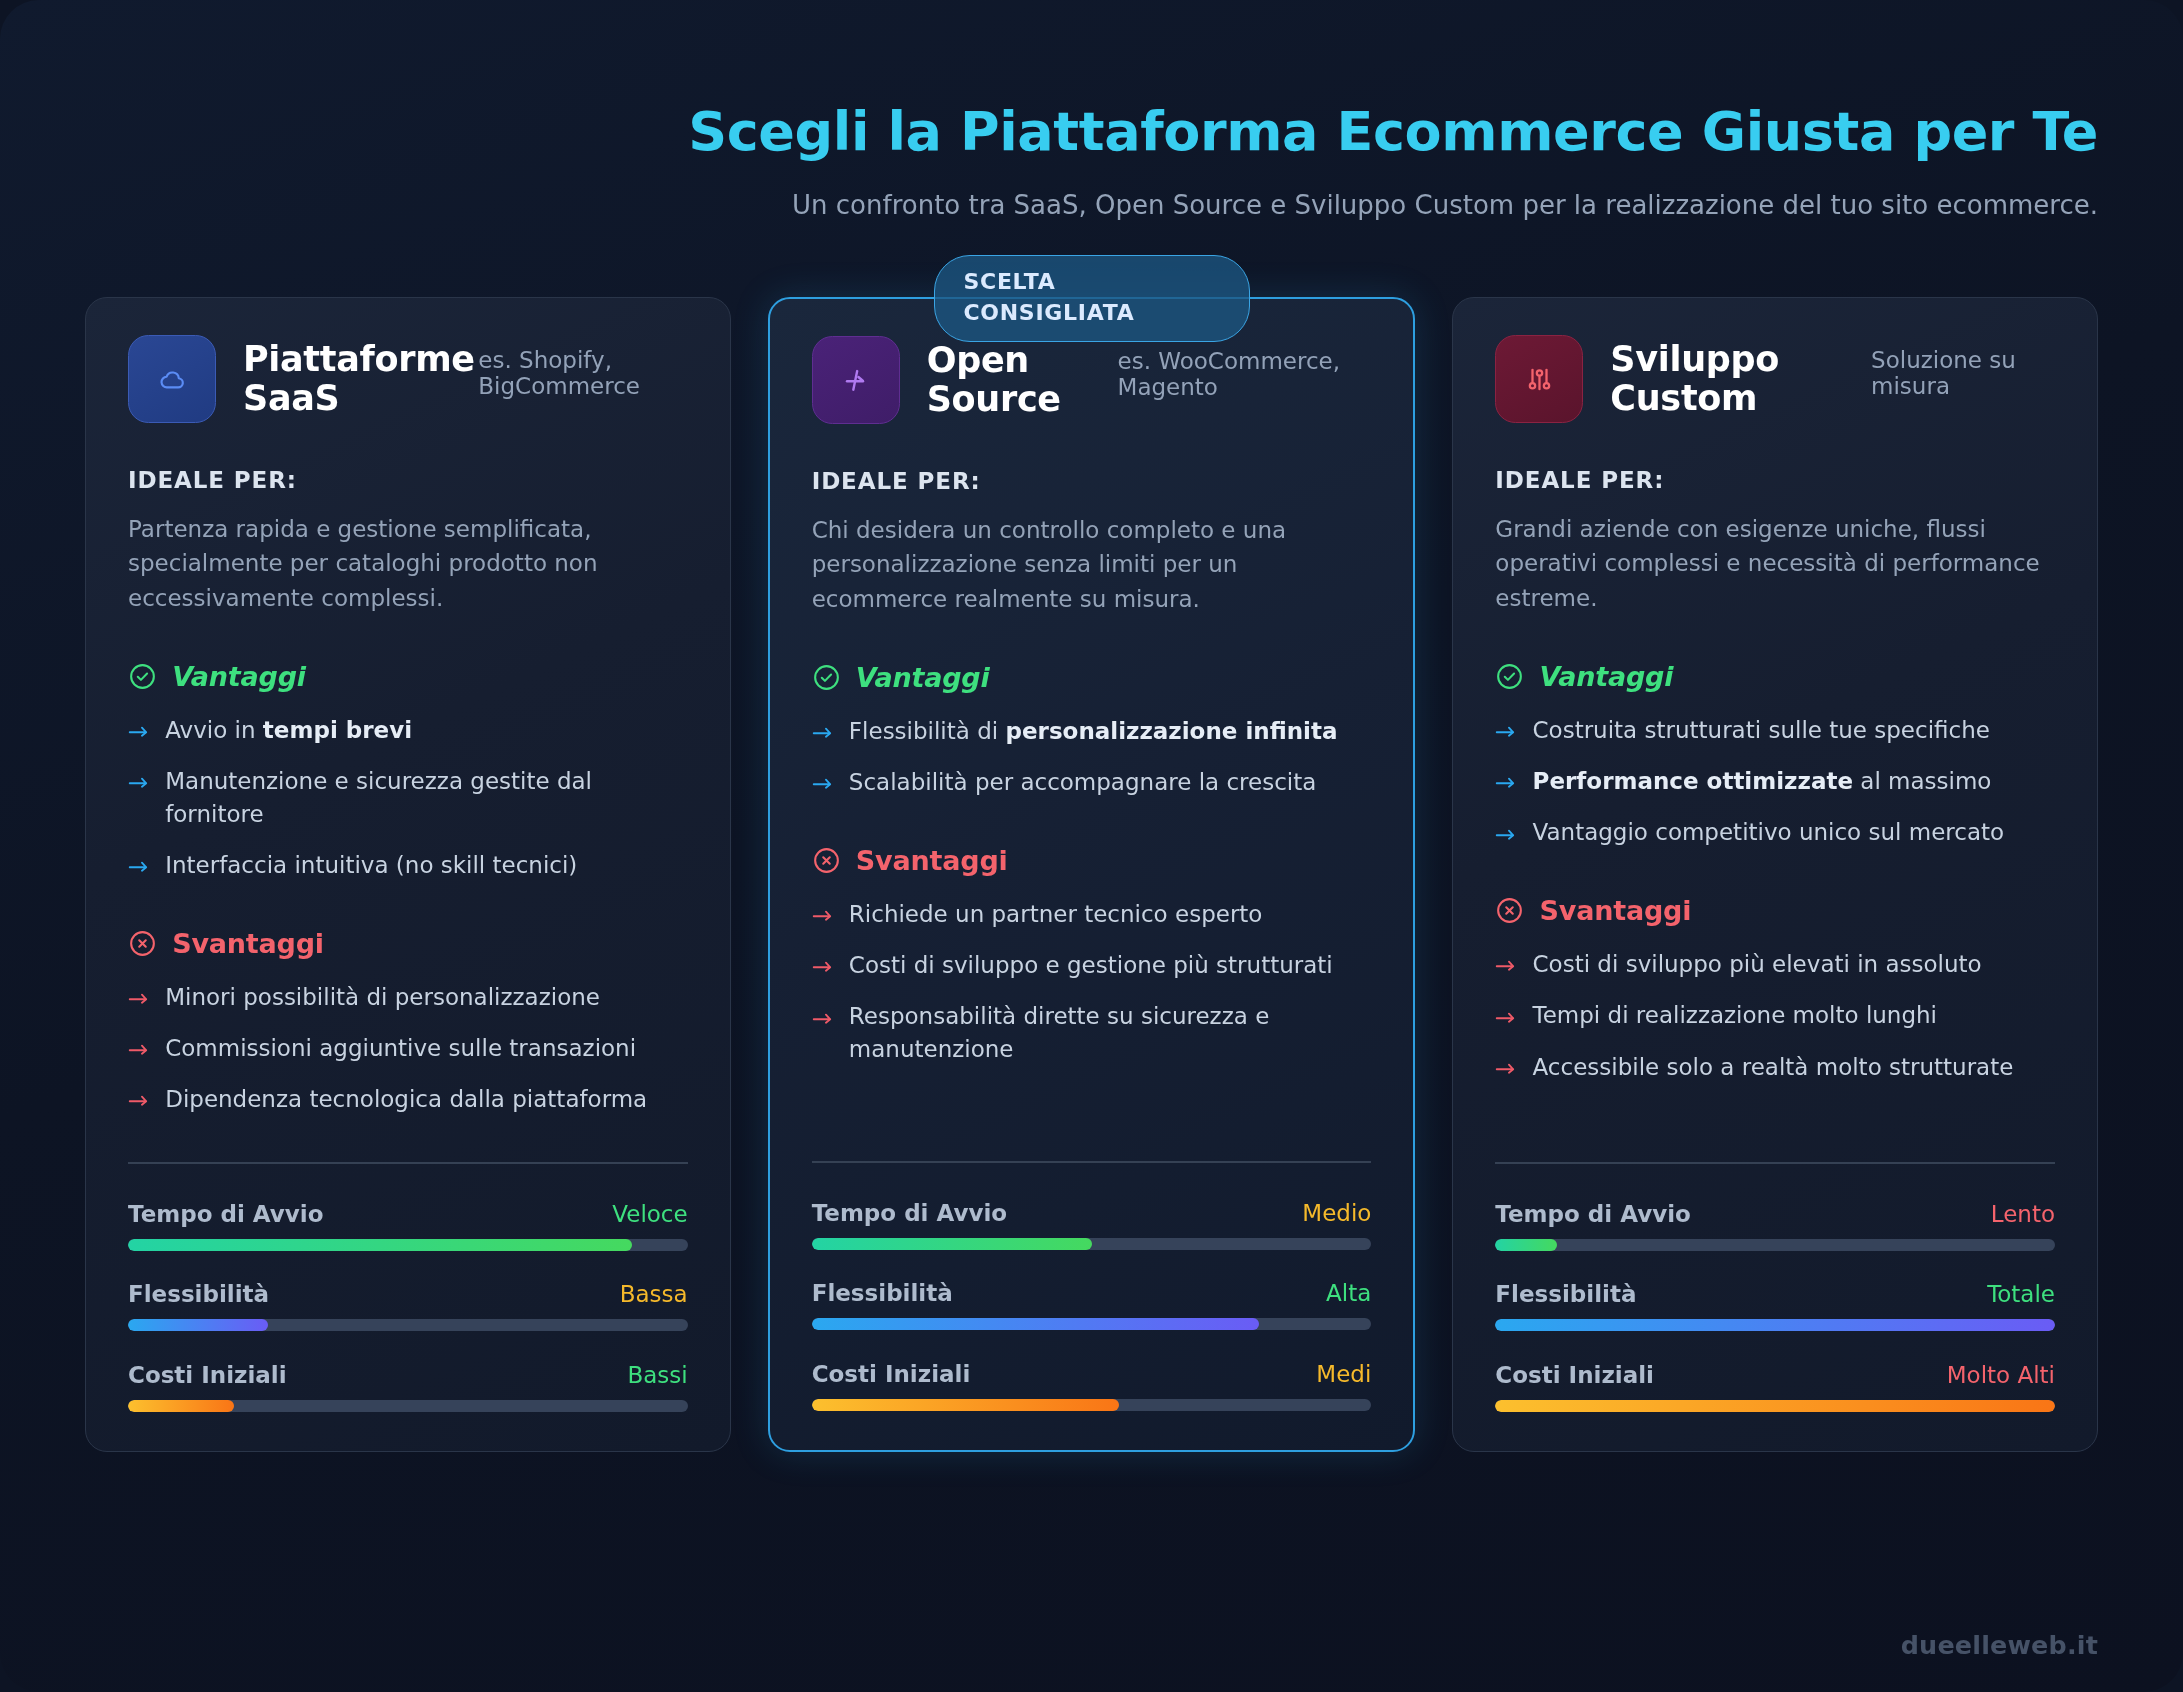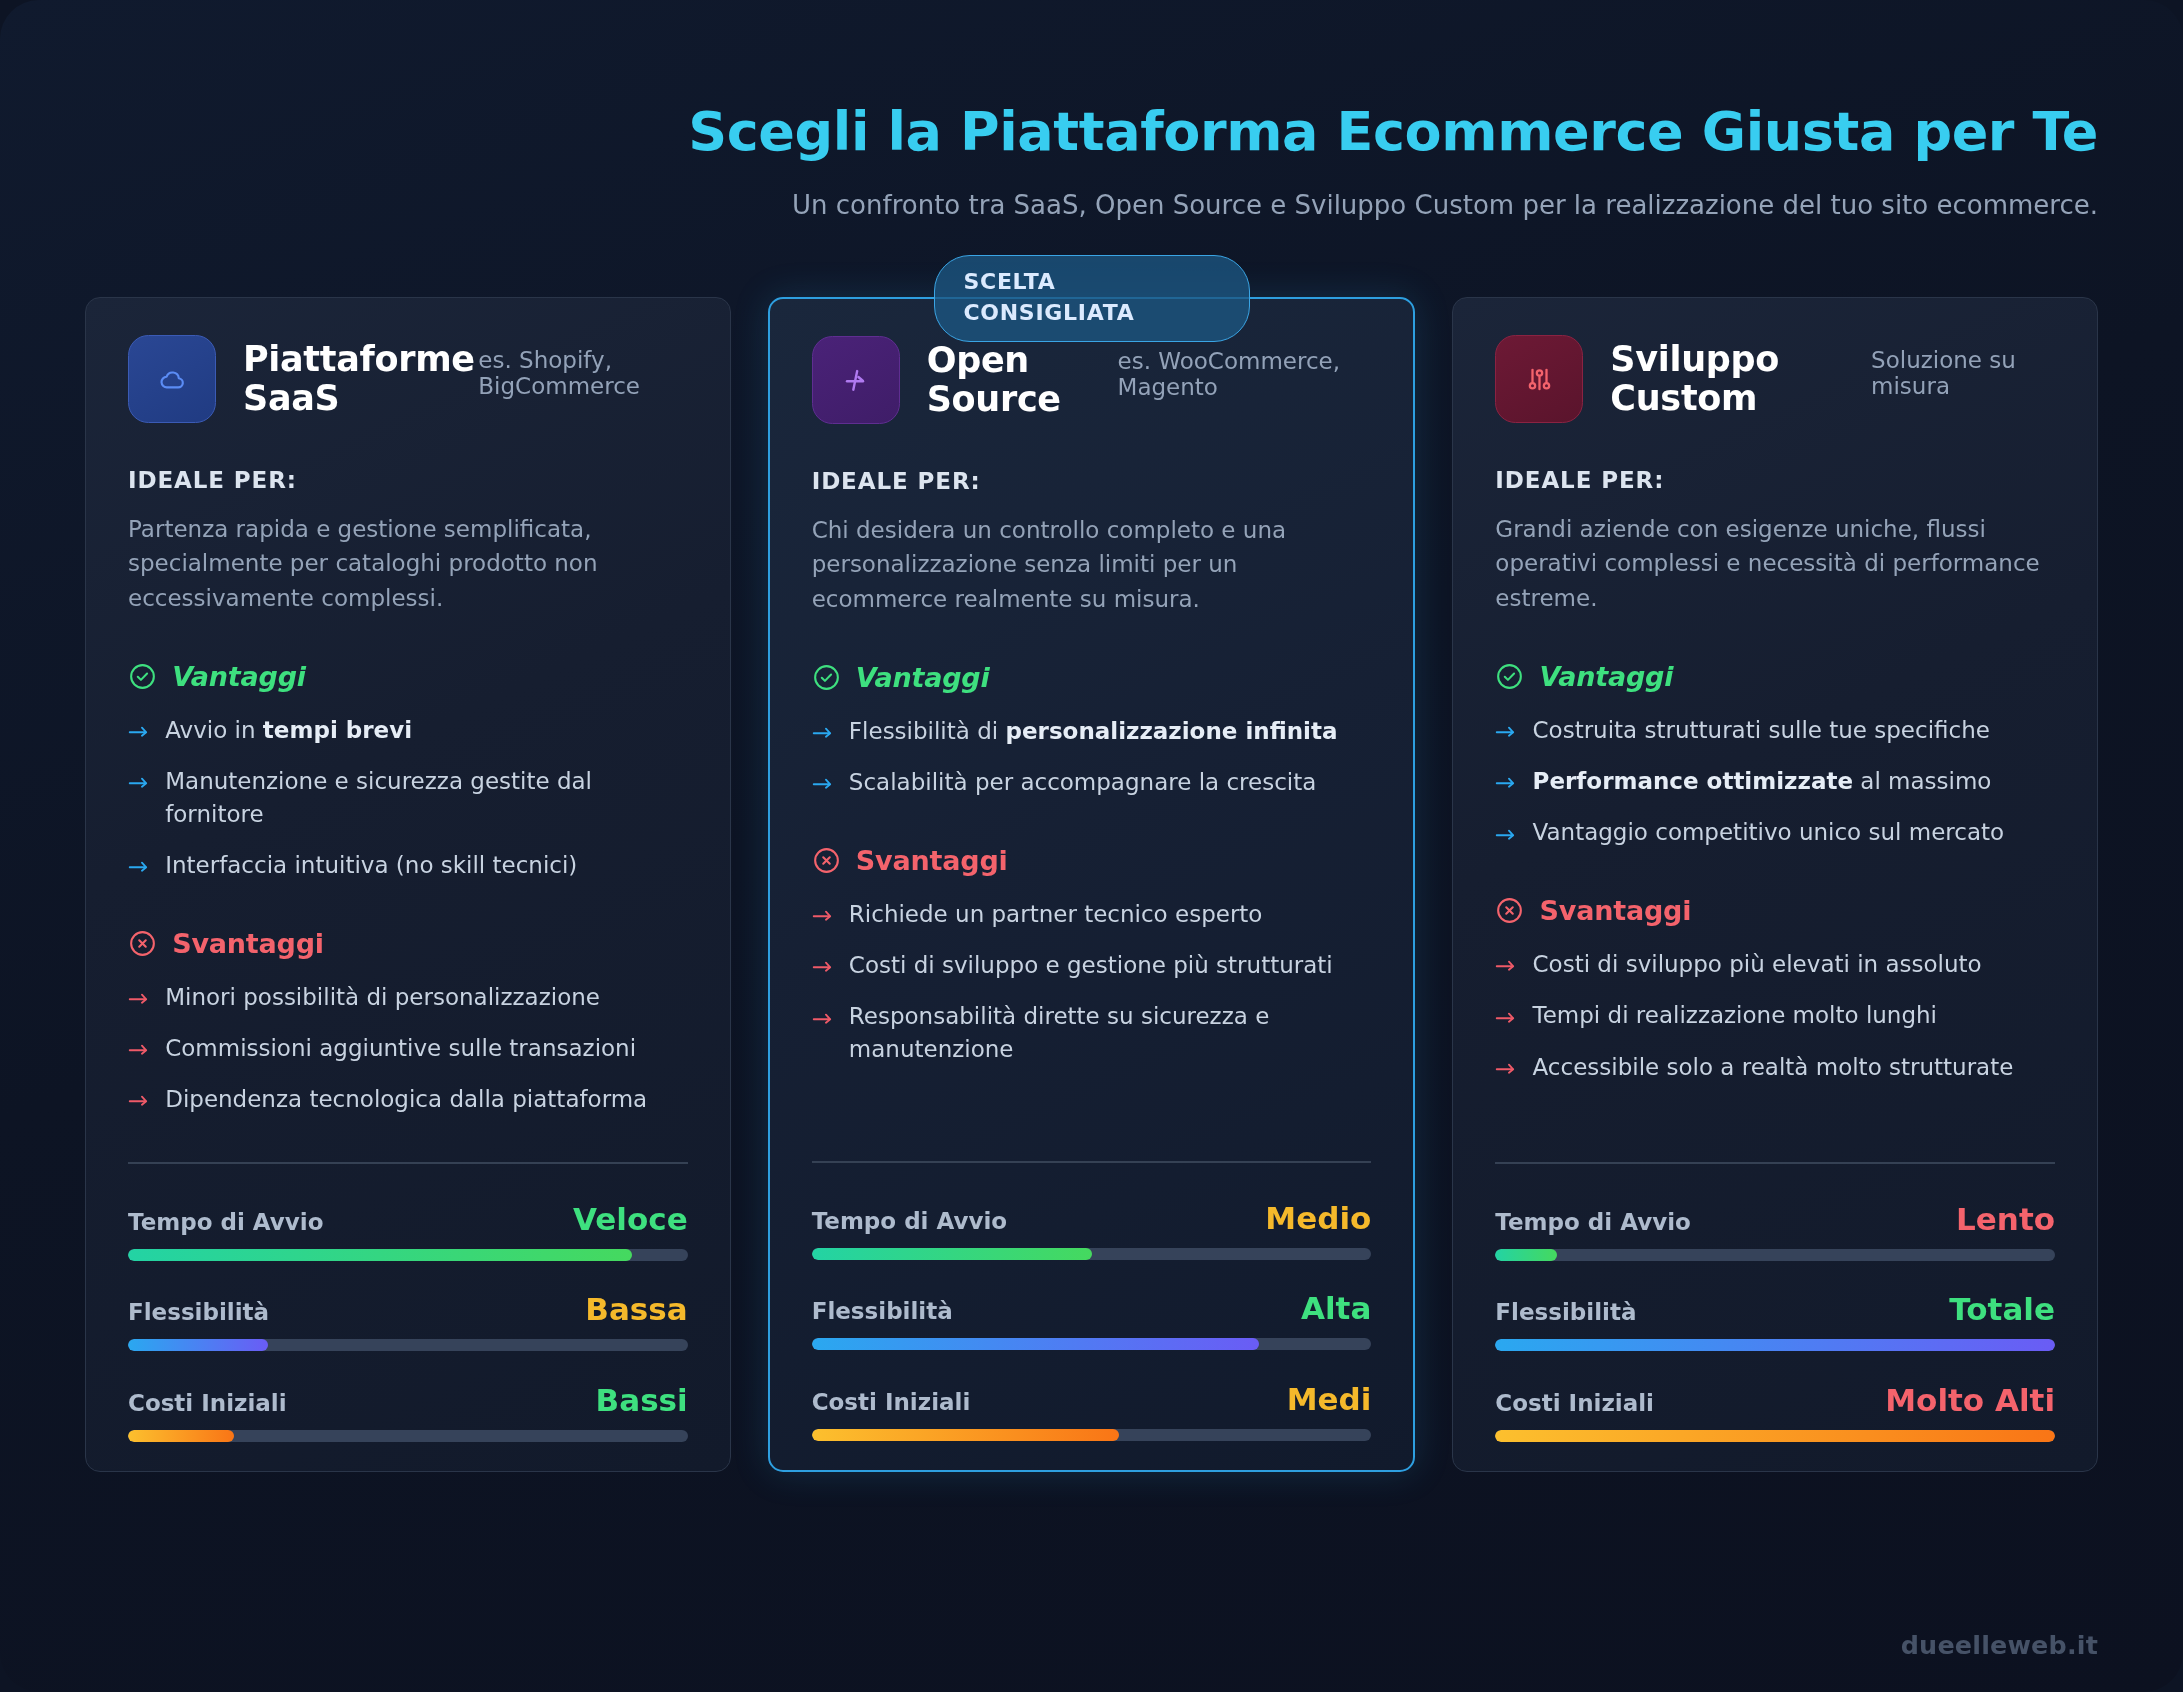--- a/index.html
+++ b/index.html
@@ -40,22 +40,22 @@
     display: flex;
     gap: 37px;
     margin-top: 73px;
     align-items: stretch;
   }
   .card {
     position: relative;
     flex: 1 1 0;
     background: linear-gradient(155deg, #1b2539 0%, #161e30 40%, #121a2b 100%);
     border: 1.7px solid #2a3549;
-    border-radius: 15px;
-    padding: 37px 42px 29px 42px;
+    border-radius: 22px;
+    padding: 37px 42px 39px 42px;
     display: flex;
     flex-direction: column;
   }
   .card.featured {
     border: 2.5px solid #2e9fe0;
     background: linear-gradient(155deg, #1a273c 0%, #162034 45%, #111a2c 100%);
     box-shadow: 0 0 36px rgba(46,159,224,0.18);
   }
 
   
@@ -130,21 +130,21 @@
   
   .metrics { margin-top: auto; padding-top: 46px; }
   .divider { height: 1.7px; background: #354154; margin-bottom: 37px; }
   .metric { margin-bottom: 30.5px; }
   .metric:last-child { margin-bottom: 0; }
   .metric-row {
     display: flex; justify-content: space-between; align-items: baseline;
     margin-bottom: 12px;
   }
   .metric-name { font-size: 23px; font-weight: bold; color: #aebbcd; }
-  .metric-val { font-size: 31px; font-weight: 700; }
+  .metric-val { font-size: 23px; font-weight: 400; }
   .v-green  { color: #3ee07f; }
   .v-yellow { color: #f5b92b; }
   .v-red    { color: #f4636c; }
   .track {
     height: 12px; border-radius: 6.8px;
     background: #36435a;
     overflow: hidden;
   }
   .fill { height: 100%; border-radius: 6.8px; }
   .g-green  { background: linear-gradient(90deg,#23d3a4,#45d95f); }

